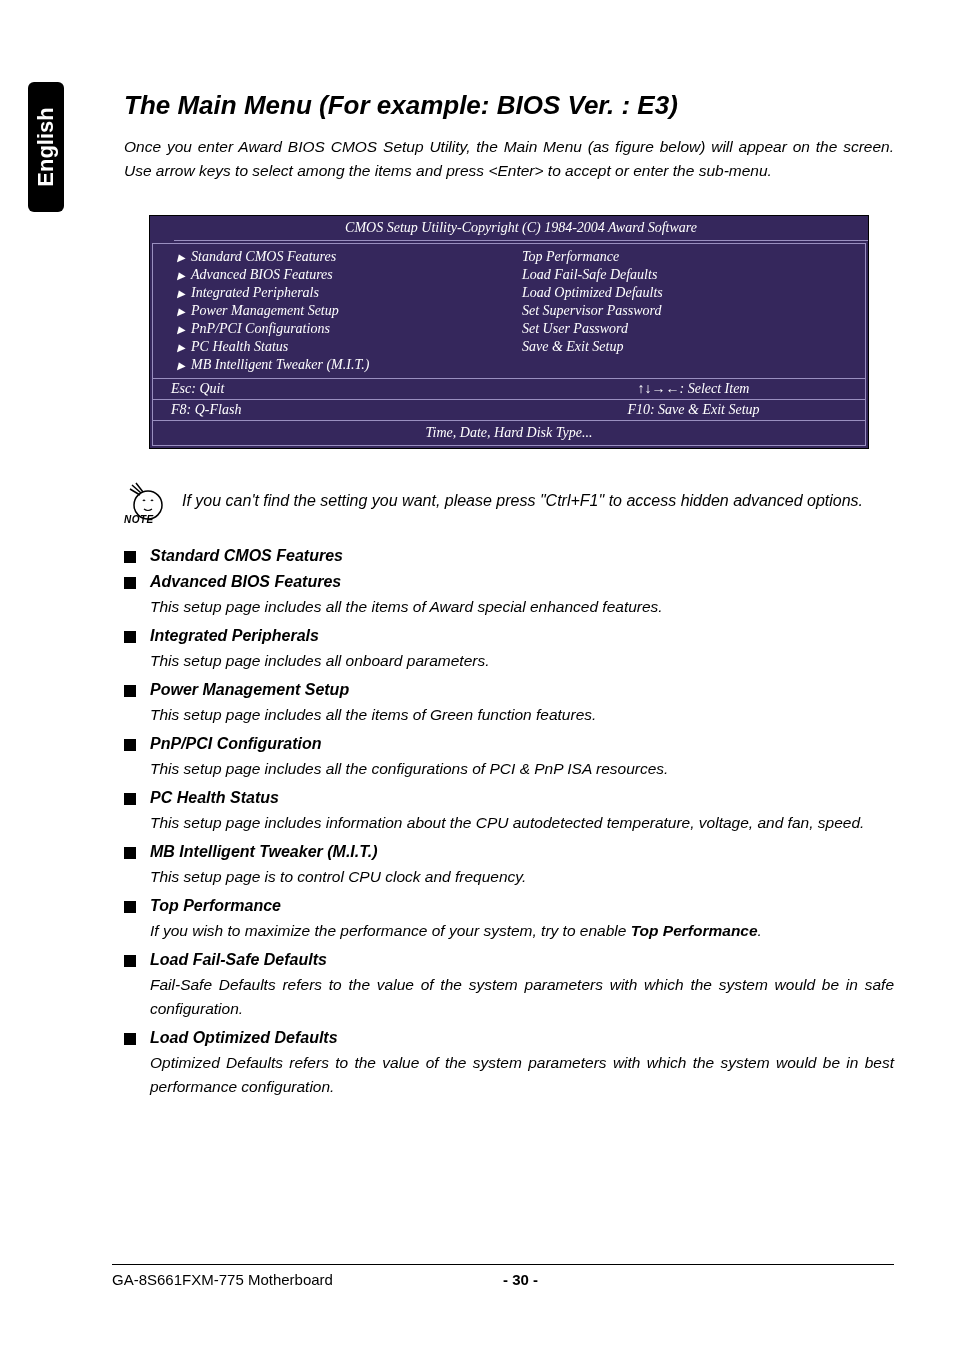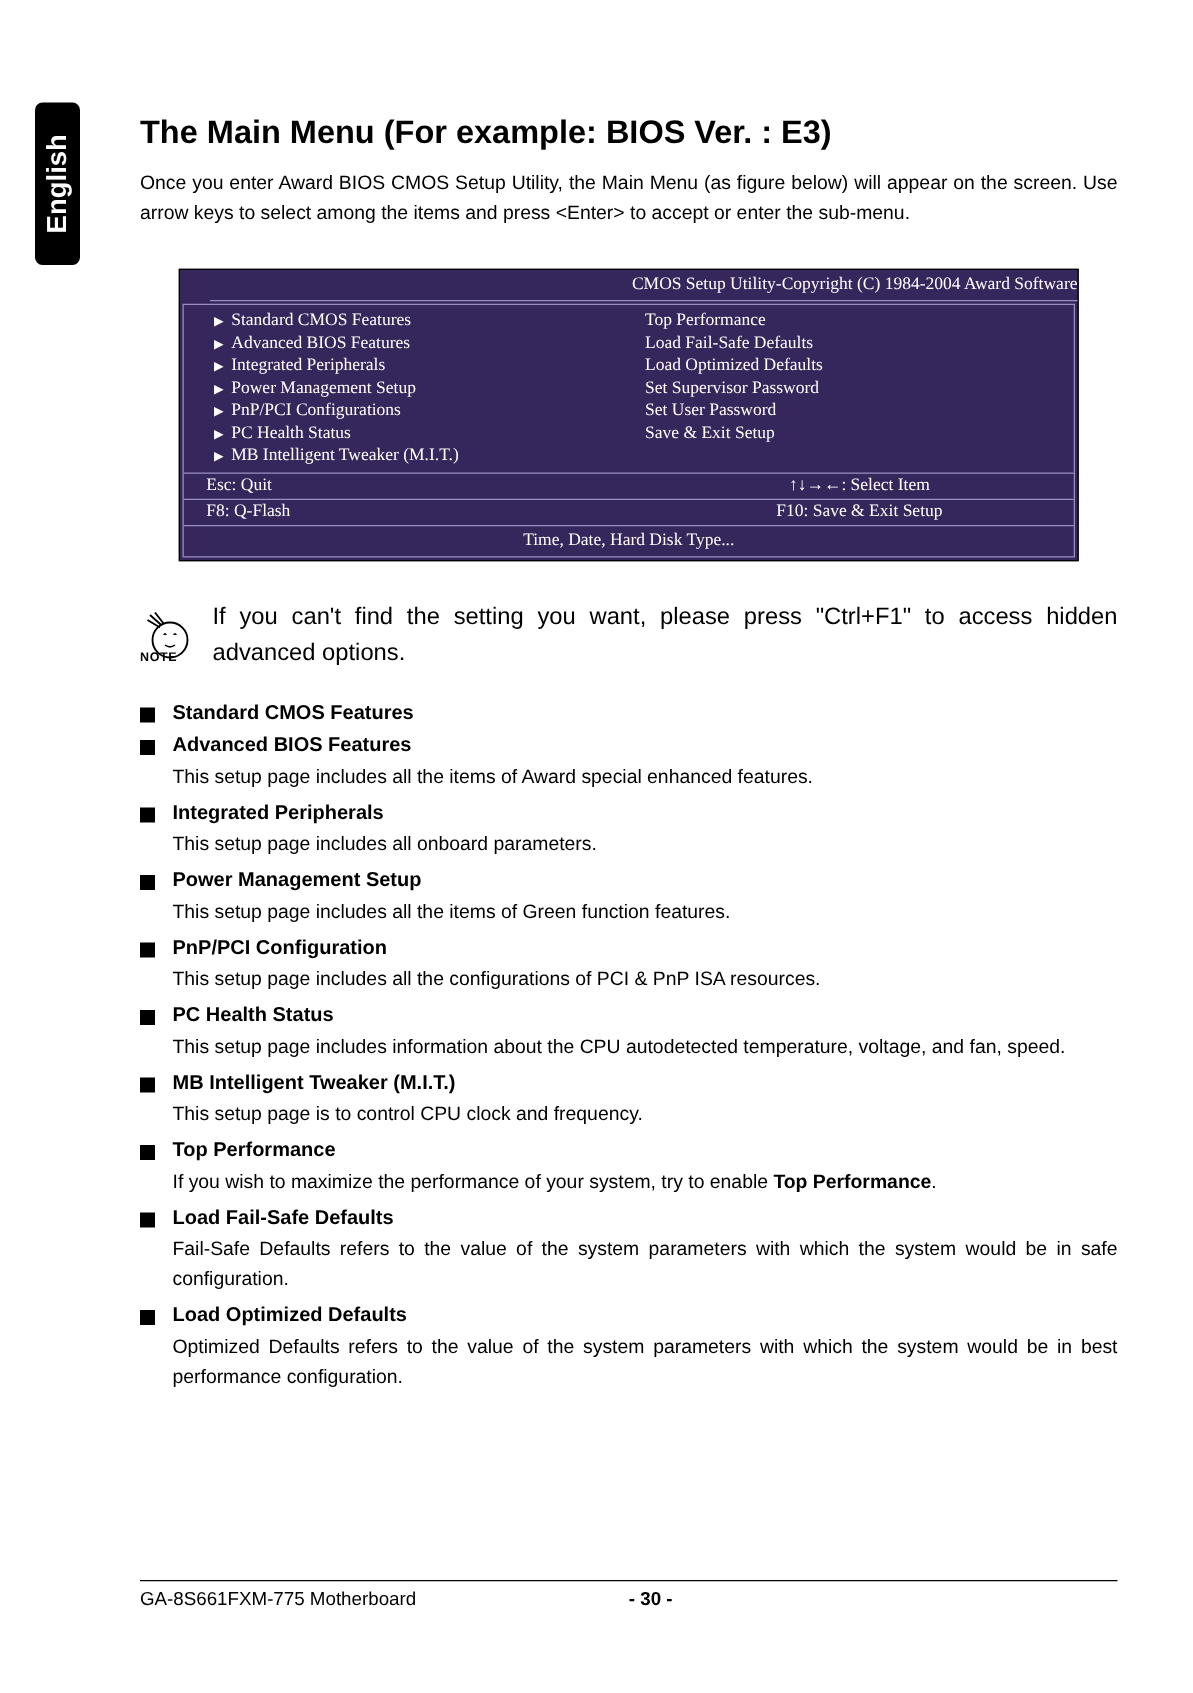--- a/index.html
+++ b/index.html
@@ -24,23 +24,24 @@
     justify-content: center;
   }
   .side-tab span {
     transform: rotate(-90deg);
     font-weight: bold;
     font-size: 22px;
     white-space: nowrap;
   }
   .page {
     position: absolute;
-    left: 112px;
+    left: 124px;
     right: 60px;
     top: 90px;
+    font-style: italic;
   }
   h1 {
     font-size: 26px;
     font-weight: bold;
     margin-bottom: 14px;
   }
   .intro {
     font-size: 15.5px;
     line-height: 1.55;
     text-align: justify;
@@ -49,21 +50,21 @@
   .bios-box {
     width: 720px;
     margin: 0 auto 30px auto;
     background: #35275c;
     color: #fff;
     font-family: "Times New Roman", Times, serif;
     font-size: 14px;
     border: 1px solid #000;
   }
   .bios-title {
-    text-align: right;
+    text-align: center;
     padding: 4px 0;
     border-bottom: 1px solid #9a8fc0;
     margin-left: 24px;
   }
   .bios-body {
     border: 1px solid #9a8fc0;
     margin: 2px;
   }
   .bios-cols {
     display: flex;
@@ -115,21 +116,21 @@
   .note-icon svg { width: 44px; height: 44px; }
   .note-label {
     position: absolute;
     bottom: -2px;
     left: 0;
     font-size: 10px;
     font-weight: bold;
     letter-spacing: 0.5px;
   }
   .note-text {
-    font-size: 19px;
+    font-size: 16px;
     line-height: 1.55;
     text-align: justify;
     flex: 1;
   }
   .section-list { }
   .section {
     margin-bottom: 8px;
   }
   .sec-head {
     display: flex;

